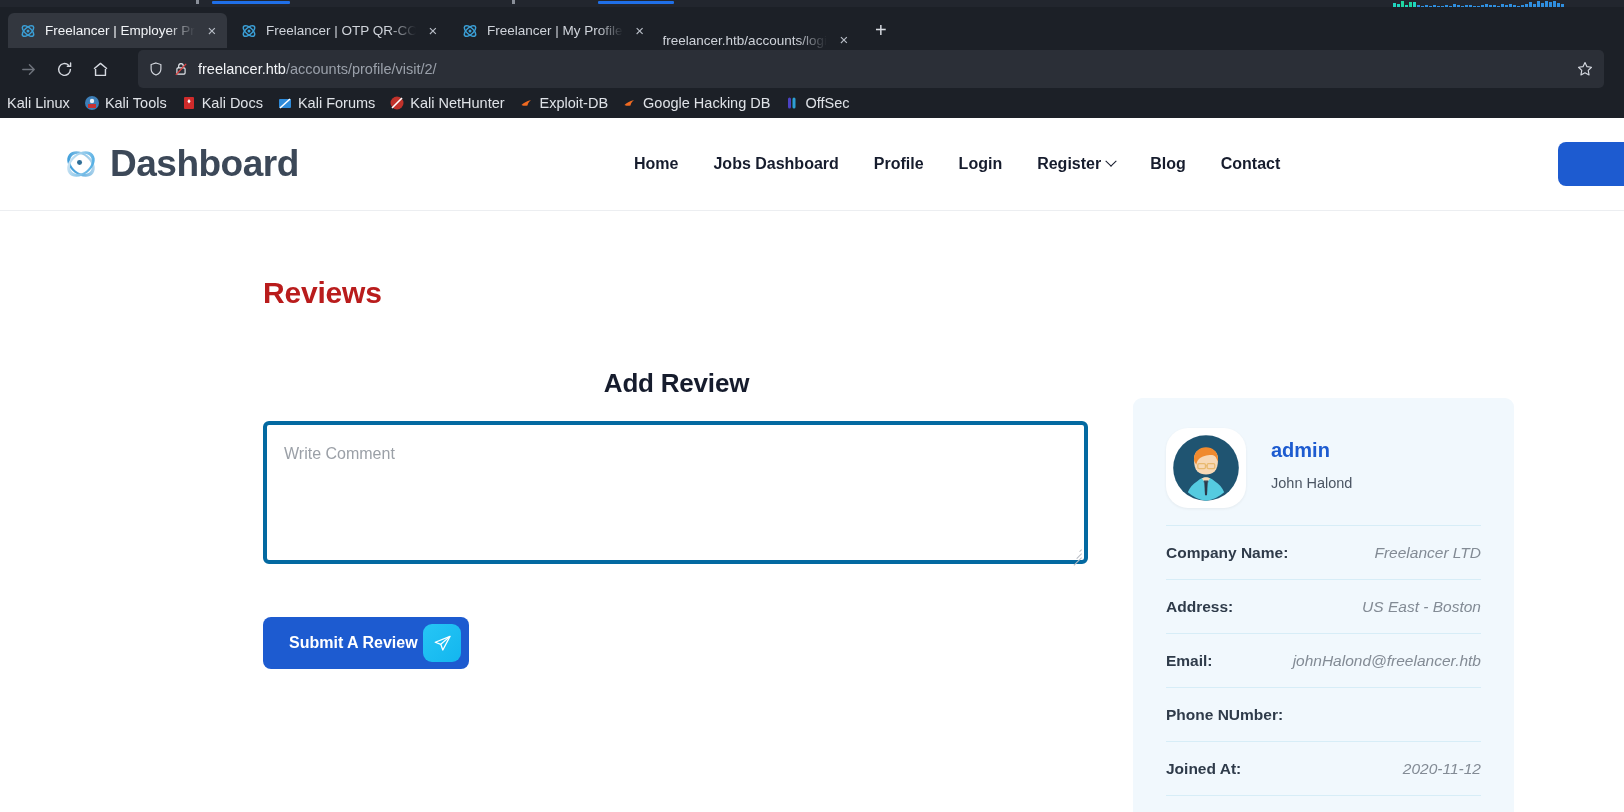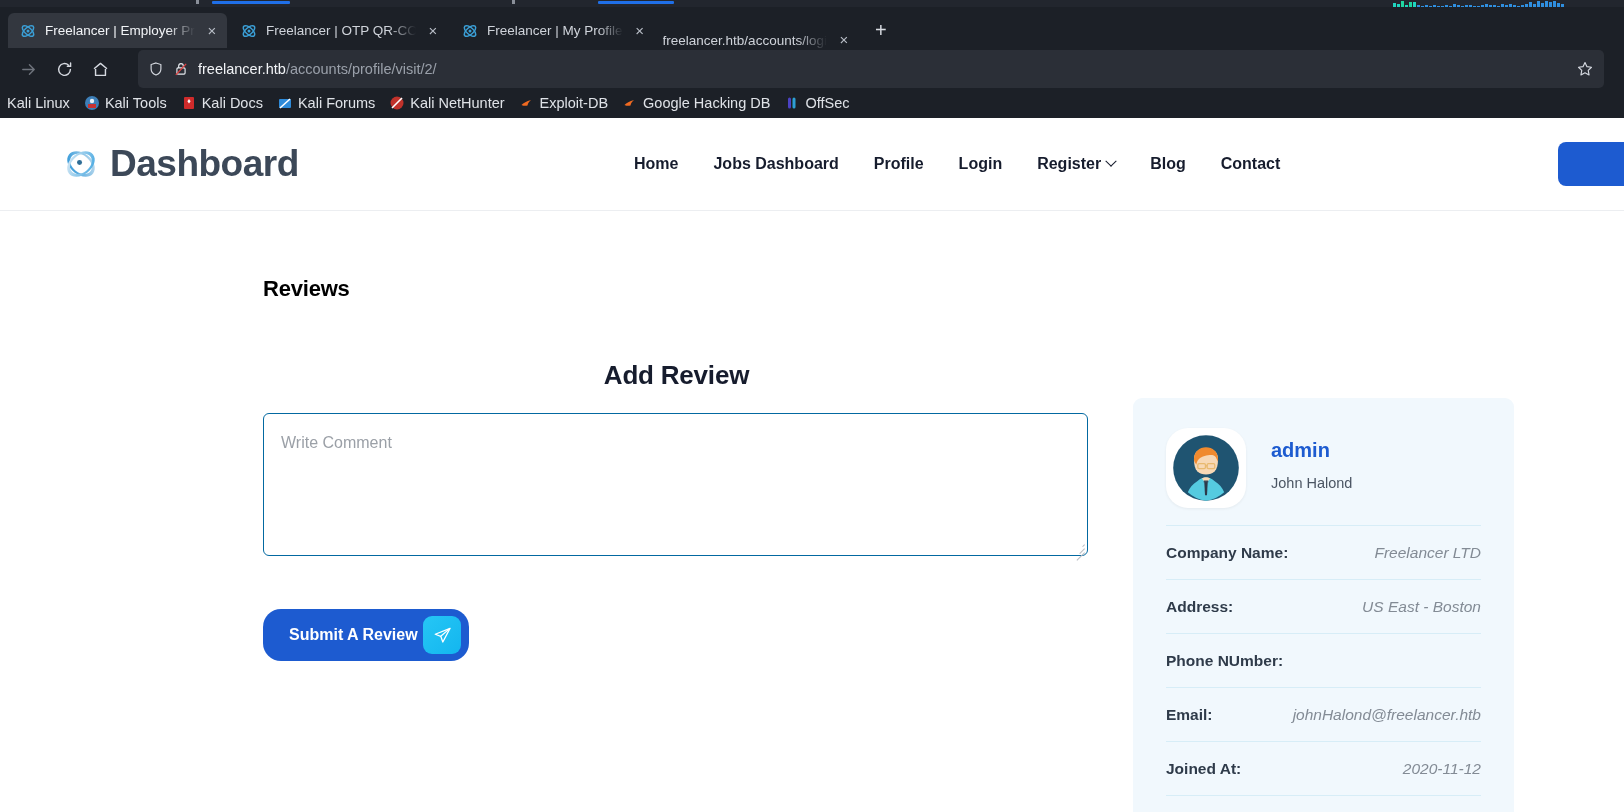--- a/index.html
+++ b/index.html
@@ -172,30 +172,30 @@
 
   .content {
     position: relative;
     height: 602px;
   }
 
   .left-col {
     position: absolute; left: 263px; top: 65px; width: 827px;
   }
   .h-reviews {
-    font-size: 22px; font-weight: bold; color: #000000;
+    font-size: 30px; font-weight: bold; color: #b91c1c;
     margin: 0 0 58px 0; letter-spacing: -0.2px;
   }
   .h-add {
     font-size: 26px; font-weight: bold; color: #161c2d;
     margin: 0 0 22px 0; letter-spacing: -0.2px; text-align: center;
   }
   .comment-box {
     width: 825px; height: 143px;
-    border: 1px solid #0369a1;
+    border: 4px solid #0369a1;
     border-radius: 6px;
     box-sizing: border-box;
     position: relative;
     background: #fff;
   }
   .comment-box .ph {
     position: absolute; left: 17px; top: 20px;
     color: #9ba0a7; font-size: 16px;
   }
   .resize-grip {
@@ -203,21 +203,21 @@
     width: 11px; height: 11px;
   }
   .resize-grip i {
     position: absolute; right: 0; background: #b9bdc4; height: 1px;
     transform-origin: right bottom; transform: rotate(-45deg);
   }
   .submit-btn {
     margin-top: 53px;
     width: 206px; height: 52px;
     background: #1d5bd0;
-    border-radius: 18px;
+    border-radius: 8px;
     display: flex; align-items: center;
     position: relative;
   }
   .submit-btn .label {
     color: #fff; font-size: 16px; font-weight: bold;
     margin-left: 26px;
   }
   .send-chip {
     position: absolute; right: 8px; top: 7px;
     width: 38px; height: 38px;
@@ -584,26 +584,26 @@
       <div class="detail-list">
         <div class="detail-row">
           <span class="detail-label">Company Name:</span>
           <span class="detail-value">Freelancer LTD</span>
         </div>
         <div class="detail-row">
           <span class="detail-label">Address:</span>
           <span class="detail-value">US East - Boston</span>
         </div>
         <div class="detail-row">
+          <span class="detail-label">Email:</span>
+          <span class="detail-value">johnHalond@freelancer.htb</span>
+        </div>
+        <div class="detail-row">
           <span class="detail-label">Phone NUmber:</span>
           <span class="detail-value"></span>
-        </div>
-        <div class="detail-row">
-          <span class="detail-label">Email:</span>
-          <span class="detail-value">johnHalond@freelancer.htb</span>
         </div>
         <div class="detail-row">
           <span class="detail-label">Joined At:</span>
           <span class="detail-value">2020-11-12</span>
         </div>
         <div class="detail-row">
 
           <span class="detail-value"></span>
         </div>
       </div>

